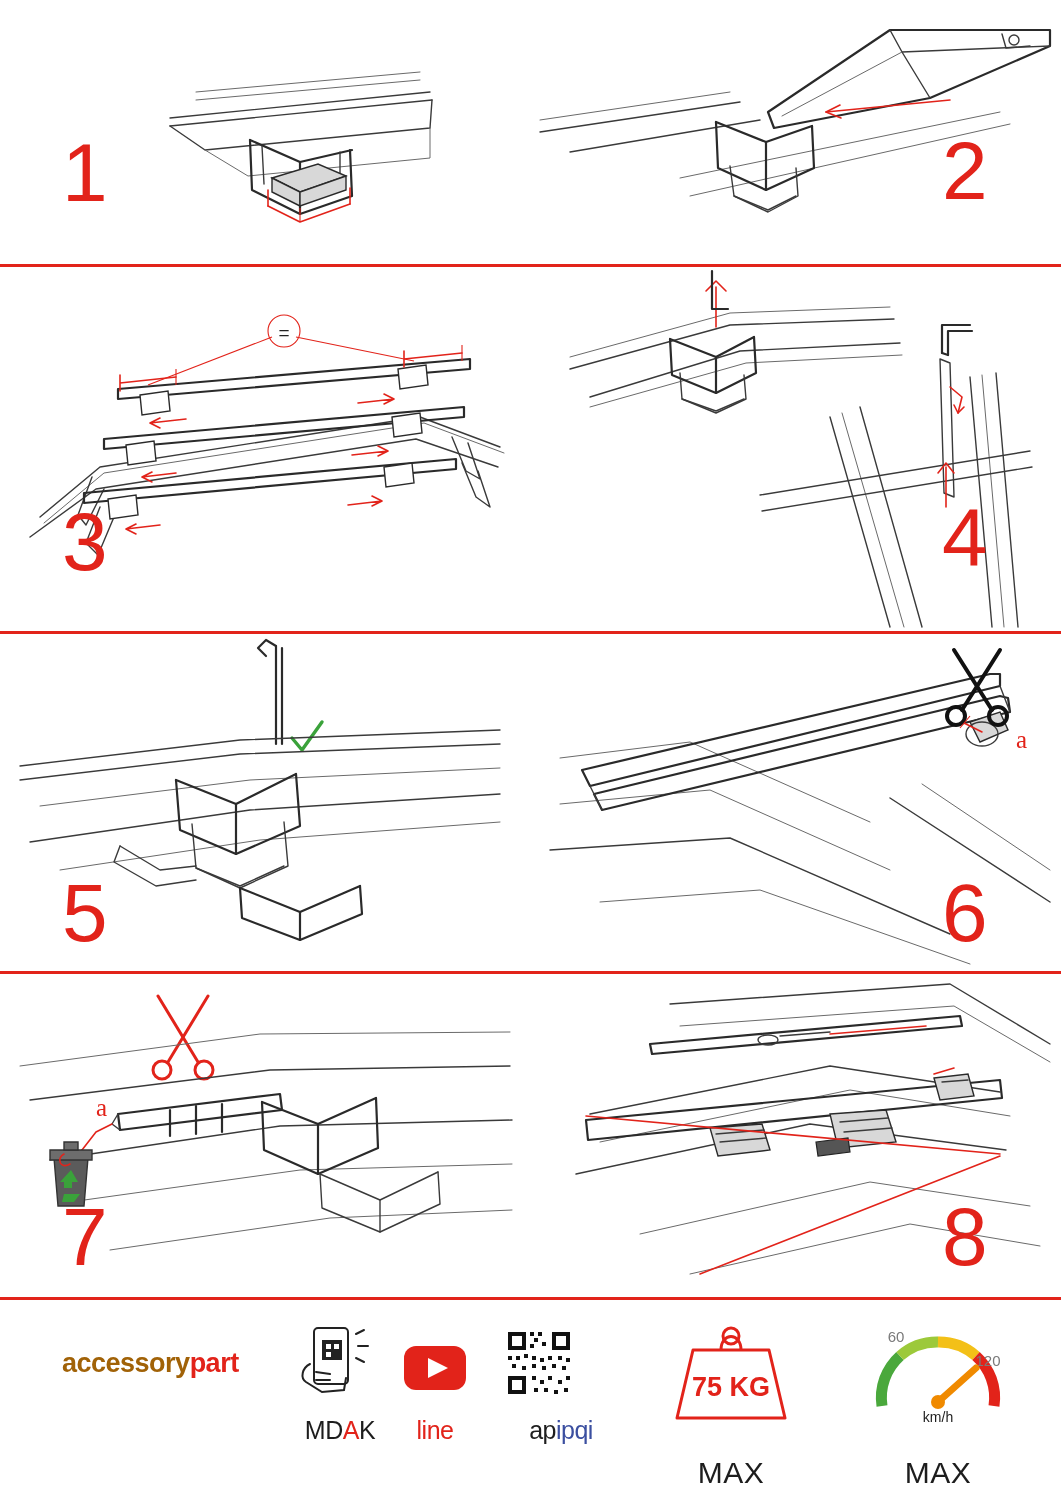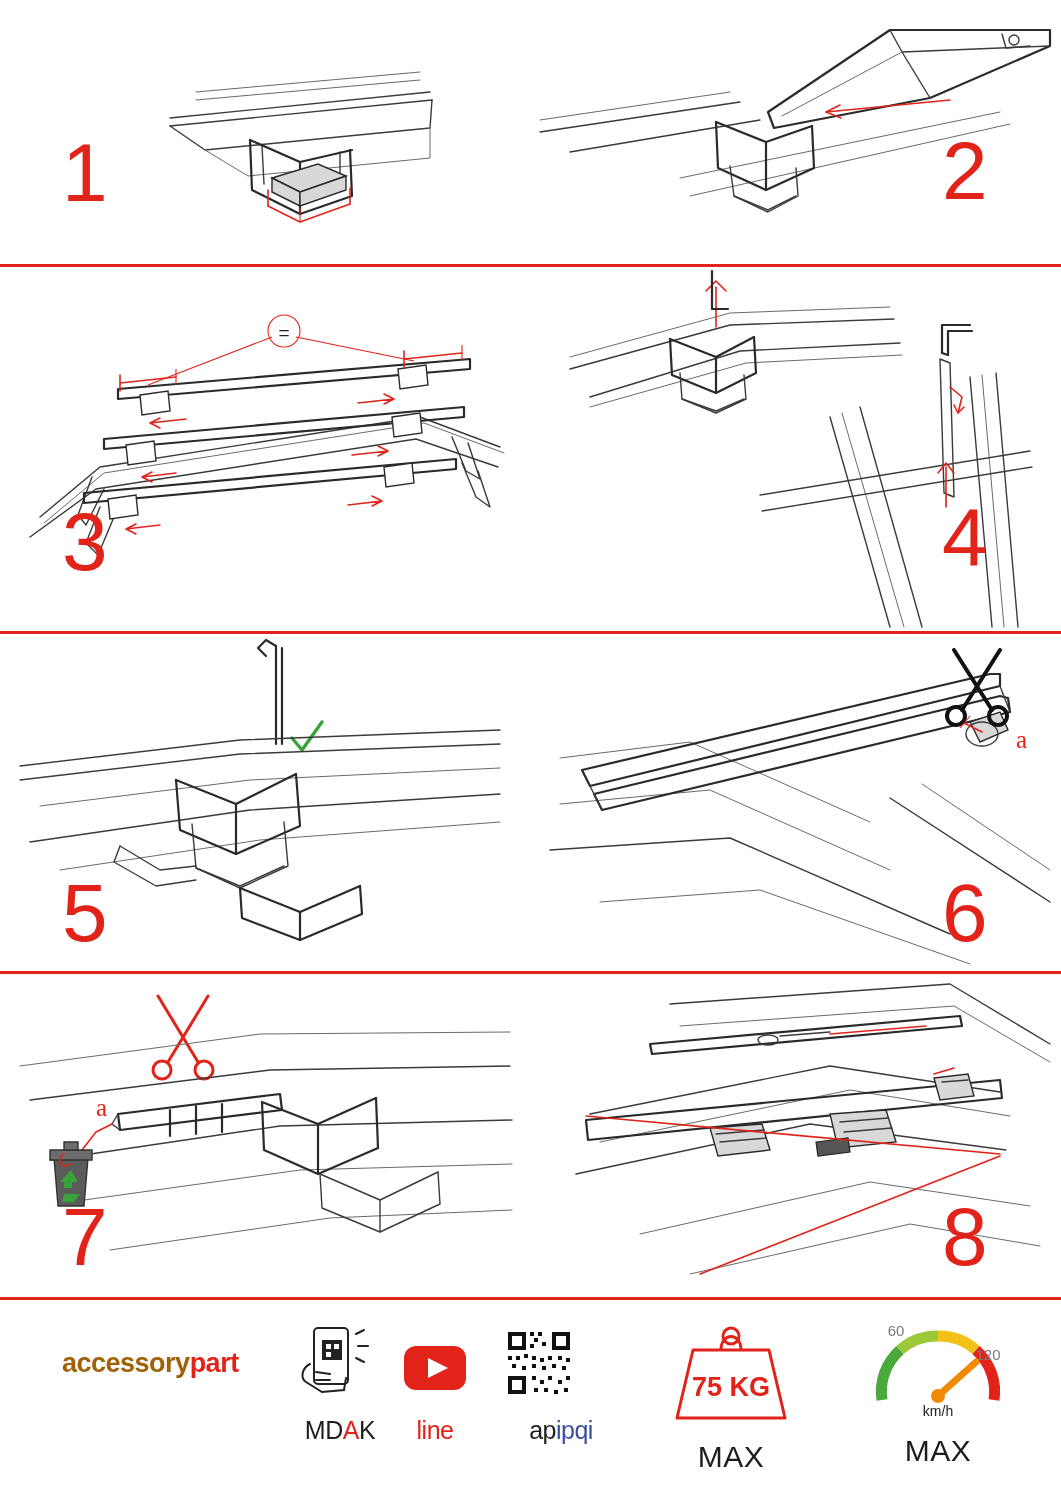--- a/index.html
+++ b/index.html
@@ -143,24 +143,24 @@
 
   .maxblock {
     position: absolute;
     text-align: center;
   }
   .maxblock .maxcap {
     font-family: "Liberation Sans", sans-serif;
     font-size: 30px;
     color: #1d1d1d;
     letter-spacing: 0.5px;
-    margin-top: 4px;
+    margin-top: 20px;
   }
   .max-weight { left: 641px; top: 10px; width: 180px; }
-  .max-speed  { left: 848px; top: 4px; width: 180px; }
+  .max-speed  { left: 848px; top: 10px; width: 180px; }
 
   .kgtext {
     font-family: "Liberation Sans", sans-serif;
     font-size: 27px;
     fill: #e2231a;
     font-weight: bold;
   }
   .speedtick {
     font-family: "Liberation Sans", sans-serif;
     font-size: 15px;

